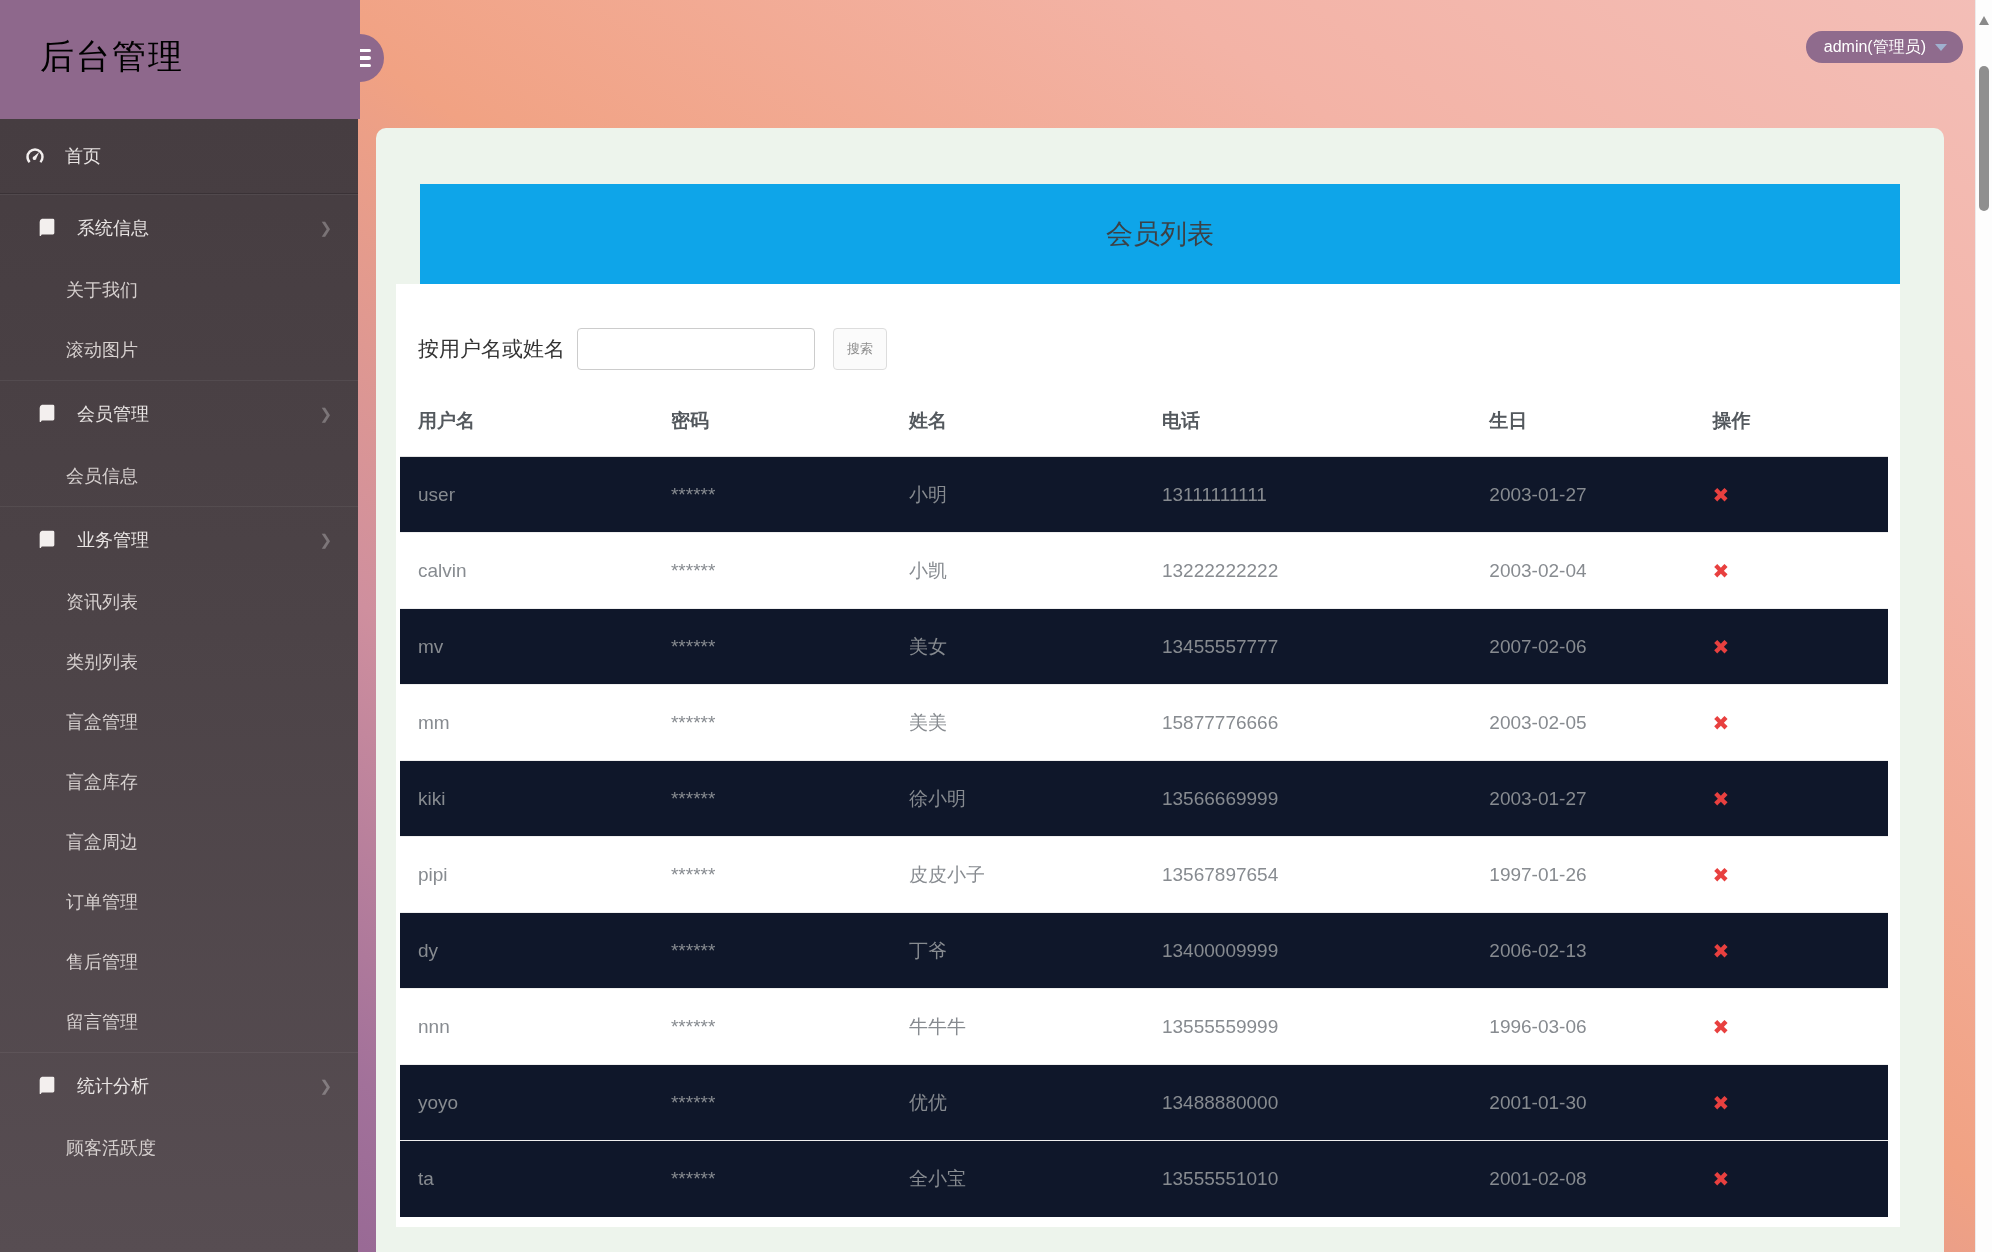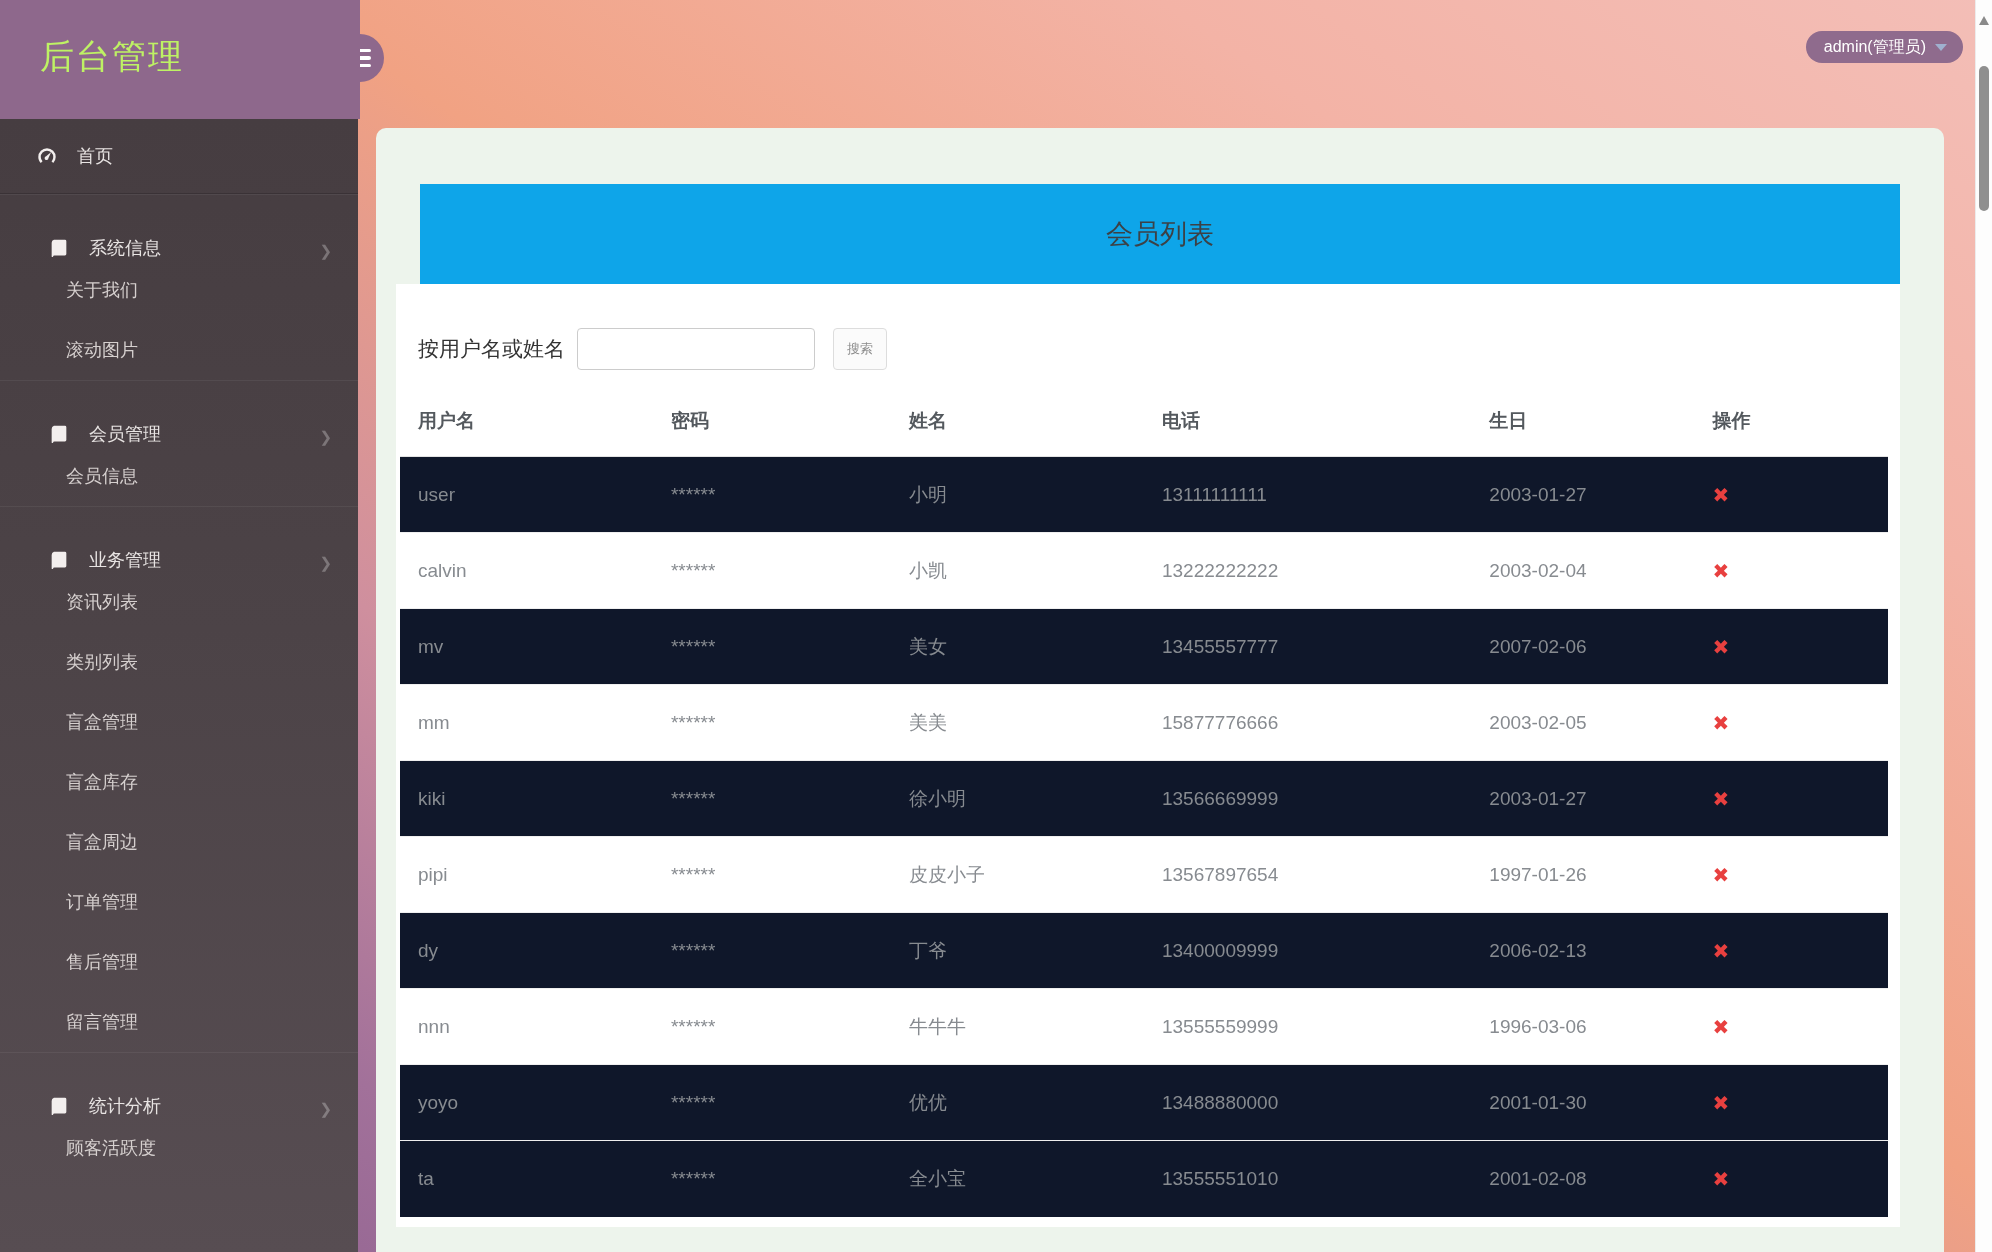--- a/index.html
+++ b/index.html
@@ -5,39 +5,39 @@
   * { margin:0; padding:0; box-sizing:border-box; }
   html,body { width:1992px; height:1252px; overflow:hidden; }
   body { font-family:"Liberation Sans","DejaVu Sans",sans-serif; position:relative; }
 
   
   .page { position:absolute; inset:0;
     background:linear-gradient(215deg,#f3beb7 0%,#f3b3a6 22%,#f1a283 45%,#cf8f9e 66%,#a2719a 84%,#8b5f8e 100%); }
 
   
   .brand { position:absolute; left:0; top:0; width:360px; height:119px; background:#8e688c; z-index:30; }
-  .brand h1 { color:#bef264; font-size:34px; font-weight:500; letter-spacing:2px; line-height:112px; padding-left:40px; }
+  .brand h1 { color:#000000; font-size:34px; font-weight:500; letter-spacing:2px; line-height:112px; padding-left:40px; }
   .toggle-bump { position:absolute; left:336px; top:34px; width:48px; height:48px; border-radius:50%;
     background:#8e688c; z-index:29; display:flex; align-items:center; justify-content:center; cursor:pointer; }
   .hamburger { display:flex; flex-direction:column; gap:4px; }
   .hamburger i { display:block; width:22px; height:3.5px; background:#fff; border-radius:2px; }
 
   
   .userpill { position:absolute; top:31px; right:29px; height:32px; background:#8f6b8d; border-radius:999px;
     display:flex; align-items:center; padding:0 16px 0 18px; z-index:30; cursor:pointer; }
   .userpill span { color:#fff; font-size:16px; }
   .caret-down { width:0; height:0; margin-left:9px; border-left:6px solid transparent;
     border-right:6px solid transparent; border-top:7px solid #9fb0cf; }
 
   
   .sidebar { position:absolute; left:0; top:119px; width:358px; bottom:0; z-index:25;
     background:linear-gradient(180deg,#463d41 0%,#4c4347 45%,#574d52 100%); }
   .s-item { display:flex; align-items:center; cursor:pointer; color:#e8e4e3; }
-  .s-item.home { height:75px; padding-left:36px; border-bottom:1px solid rgba(0,0,0,.18); }
-  .s-item.group { height:66px; padding-left:48px; border-top:1px solid rgba(255,255,255,.06);align-items:flex-end; }
+  .s-item.home { height:75px; padding-left:24px; border-bottom:1px solid rgba(0,0,0,.18); }
+  .s-item.group { height:66px; padding-left:36px; border-top:1px solid rgba(255,255,255,.06); }
   .s-item.sub { height:60px; padding-left:66px; color:#d6d0cf; }
   .s-icon { width:22px; height:22px; margin-right:19px; display:inline-flex; }
   .s-icon svg { width:22px; height:22px; fill:#f3efee; }
   .s-label { font-size:18px; }
   .s-chev { margin-left:auto; margin-right:26px; color:rgba(255,255,255,.28); font-size:15px; }
 
   
   .card { position:absolute; left:376px; top:128px; width:1568px; height:1260px;
     background:#edf4ec; border-radius:10px; padding:56px 44px 40px 44px; z-index:10; }
   .panel-heading { background:#0ea5e9; height:100px; display:flex; align-items:center; justify-content:center; }

